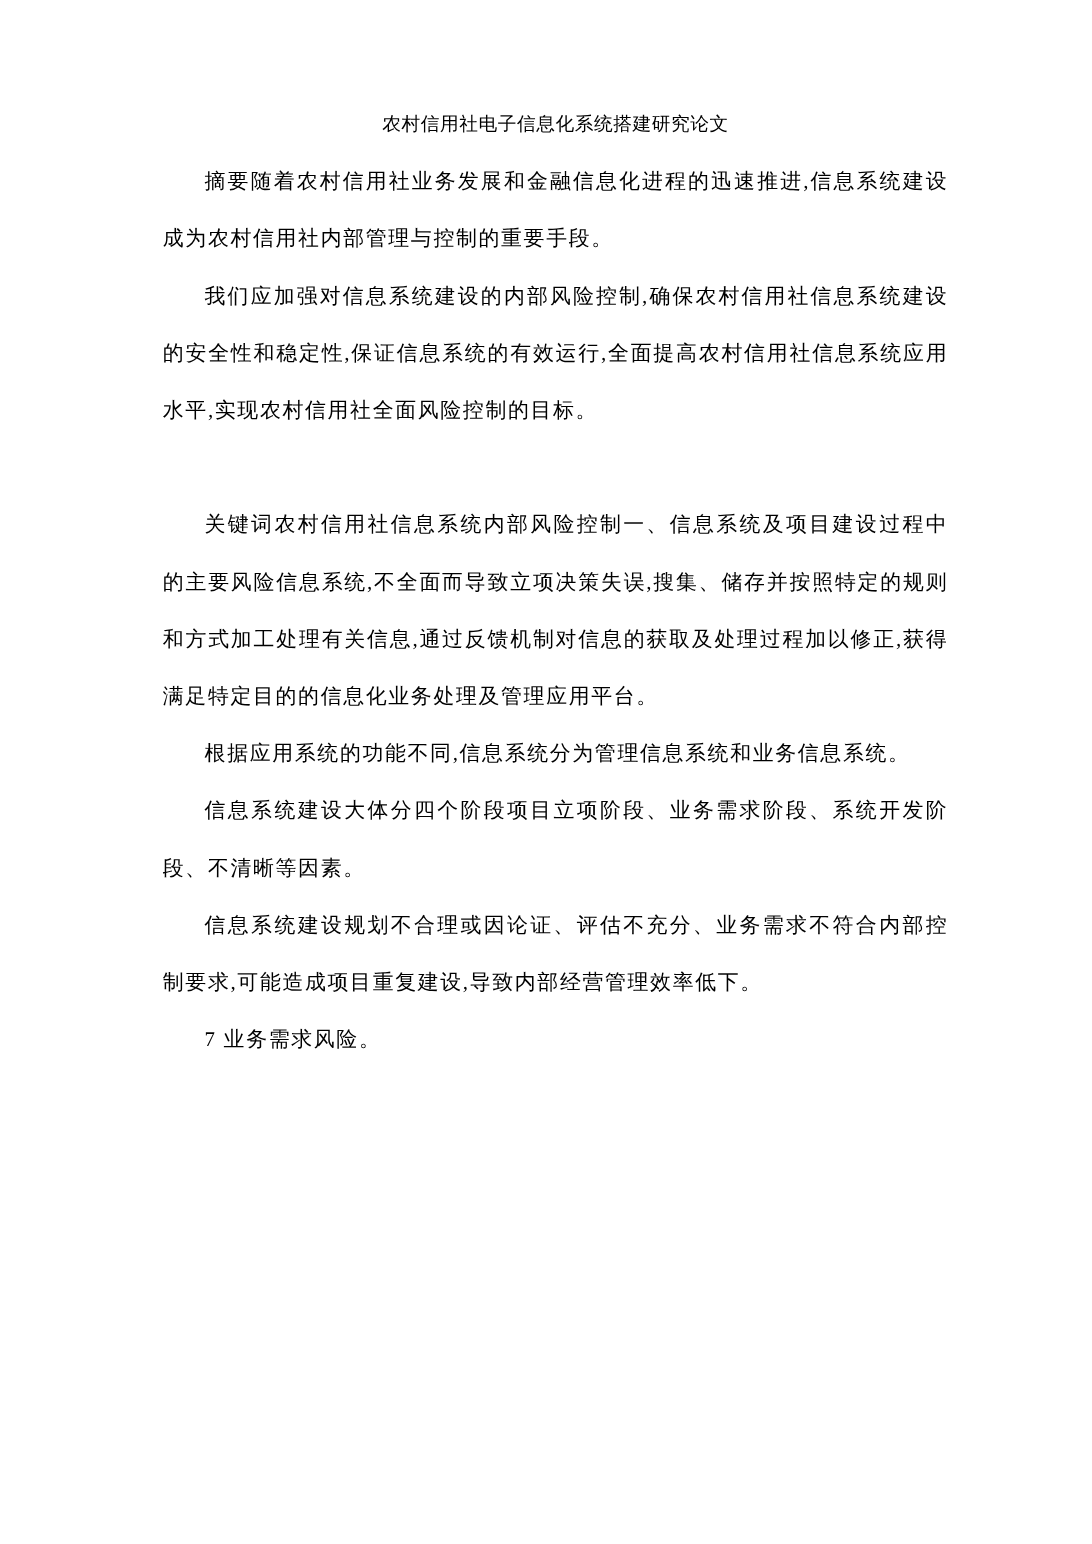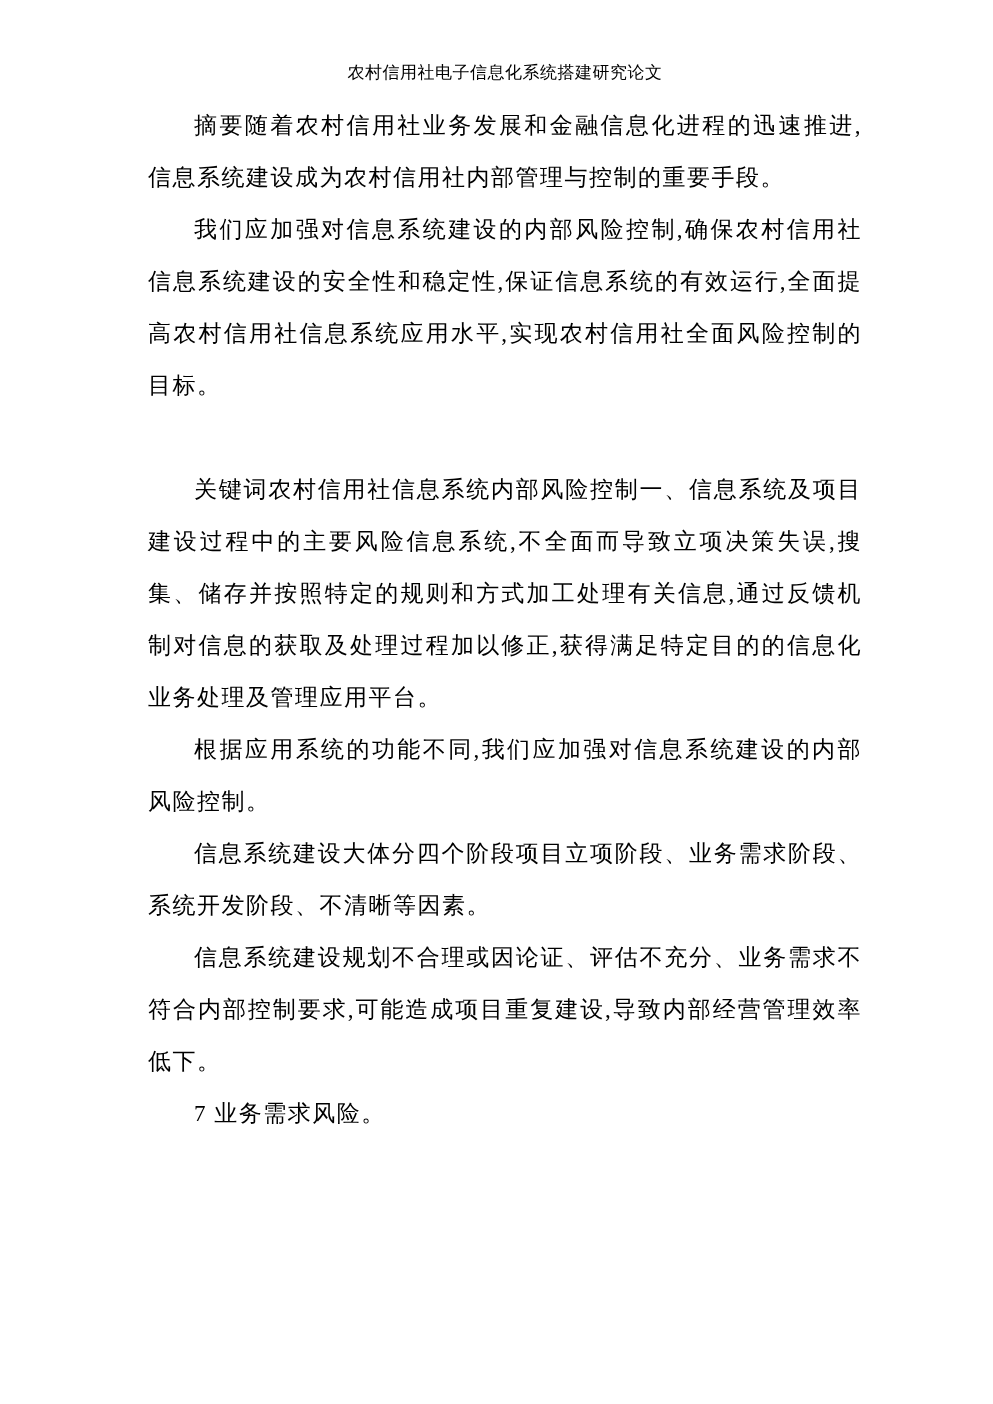--- a/index.html
+++ b/index.html
@@ -6,37 +6,37 @@
     margin: 0;
     padding: 0;
     background: #ffffff;
   }
   .page {
     position: relative;
     width: 993px;
     height: 1404px;
     background: #ffffff;
     box-sizing: border-box;
-    padding: 60px 131px 0 148px;
+    padding: 100px 131px 0 148px;
     overflow: hidden;
     font-family: "Liberation Serif", "DejaVu Serif", serif;
     color: #000000;
   }
   .doc-title {
     margin: 0 0 14px 0;
     font-size: 17px;
     line-height: 26px;
     font-weight: normal;
     text-align: center;
     letter-spacing: 0.5px;
     color: #000000;
   }
   .para {
     margin: 0;
-    font-size: 23px;
+    font-size: 19px;
     line-height: 52px;
     letter-spacing: 1.5px;
     text-align: justify;
     text-indent: 2em;
     color: #000000;
     word-break: break-all;
   }
   .blank-line {
     height: 52px;
   }
@@ -48,21 +48,21 @@
   <h1 class="doc-title">农村信用社电子信息化系统搭建研究论文</h1>
 
   <p class="para">摘要随着农村信用社业务发展和金融信息化进程的迅速推进,信息系统建设成为农村信用社内部管理与控制的重要手段。</p>
 
   <p class="para">我们应加强对信息系统建设的内部风险控制,确保农村信用社信息系统建设的安全性和稳定性,保证信息系统的有效运行,全面提高农村信用社信息系统应用水平,实现农村信用社全面风险控制的目标。</p>
 
   <div class="blank-line"></div>
 
   <p class="para">关键词农村信用社信息系统内部风险控制一、信息系统及项目建设过程中的主要风险信息系统,不全面而导致立项决策失误,搜集、储存并按照特定的规则和方式加工处理有关信息,通过反馈机制对信息的获取及处理过程加以修正,获得满足特定目的的信息化业务处理及管理应用平台。</p>
 
-  <p class="para">根据应用系统的功能不同,我们应加强对信息系统建设的内部风险控制。</p>
+  <p class="para">根据应用系统的功能不同,信息系统分为管理信息系统和业务信息系统。</p>
 
   <p class="para">信息系统建设大体分四个阶段项目立项阶段、业务需求阶段、系统开发阶段、不清晰等因素。</p>
 
 
   <p class="para">信息系统建设规划不合理或因论证、评估不充分、业务需求不符合内部控制要求,可能造成项目重复建设,导致内部经营管理效率低下。</p>
 
   <p class="para">7 业务需求风险。</p>
 
 </div>
 

